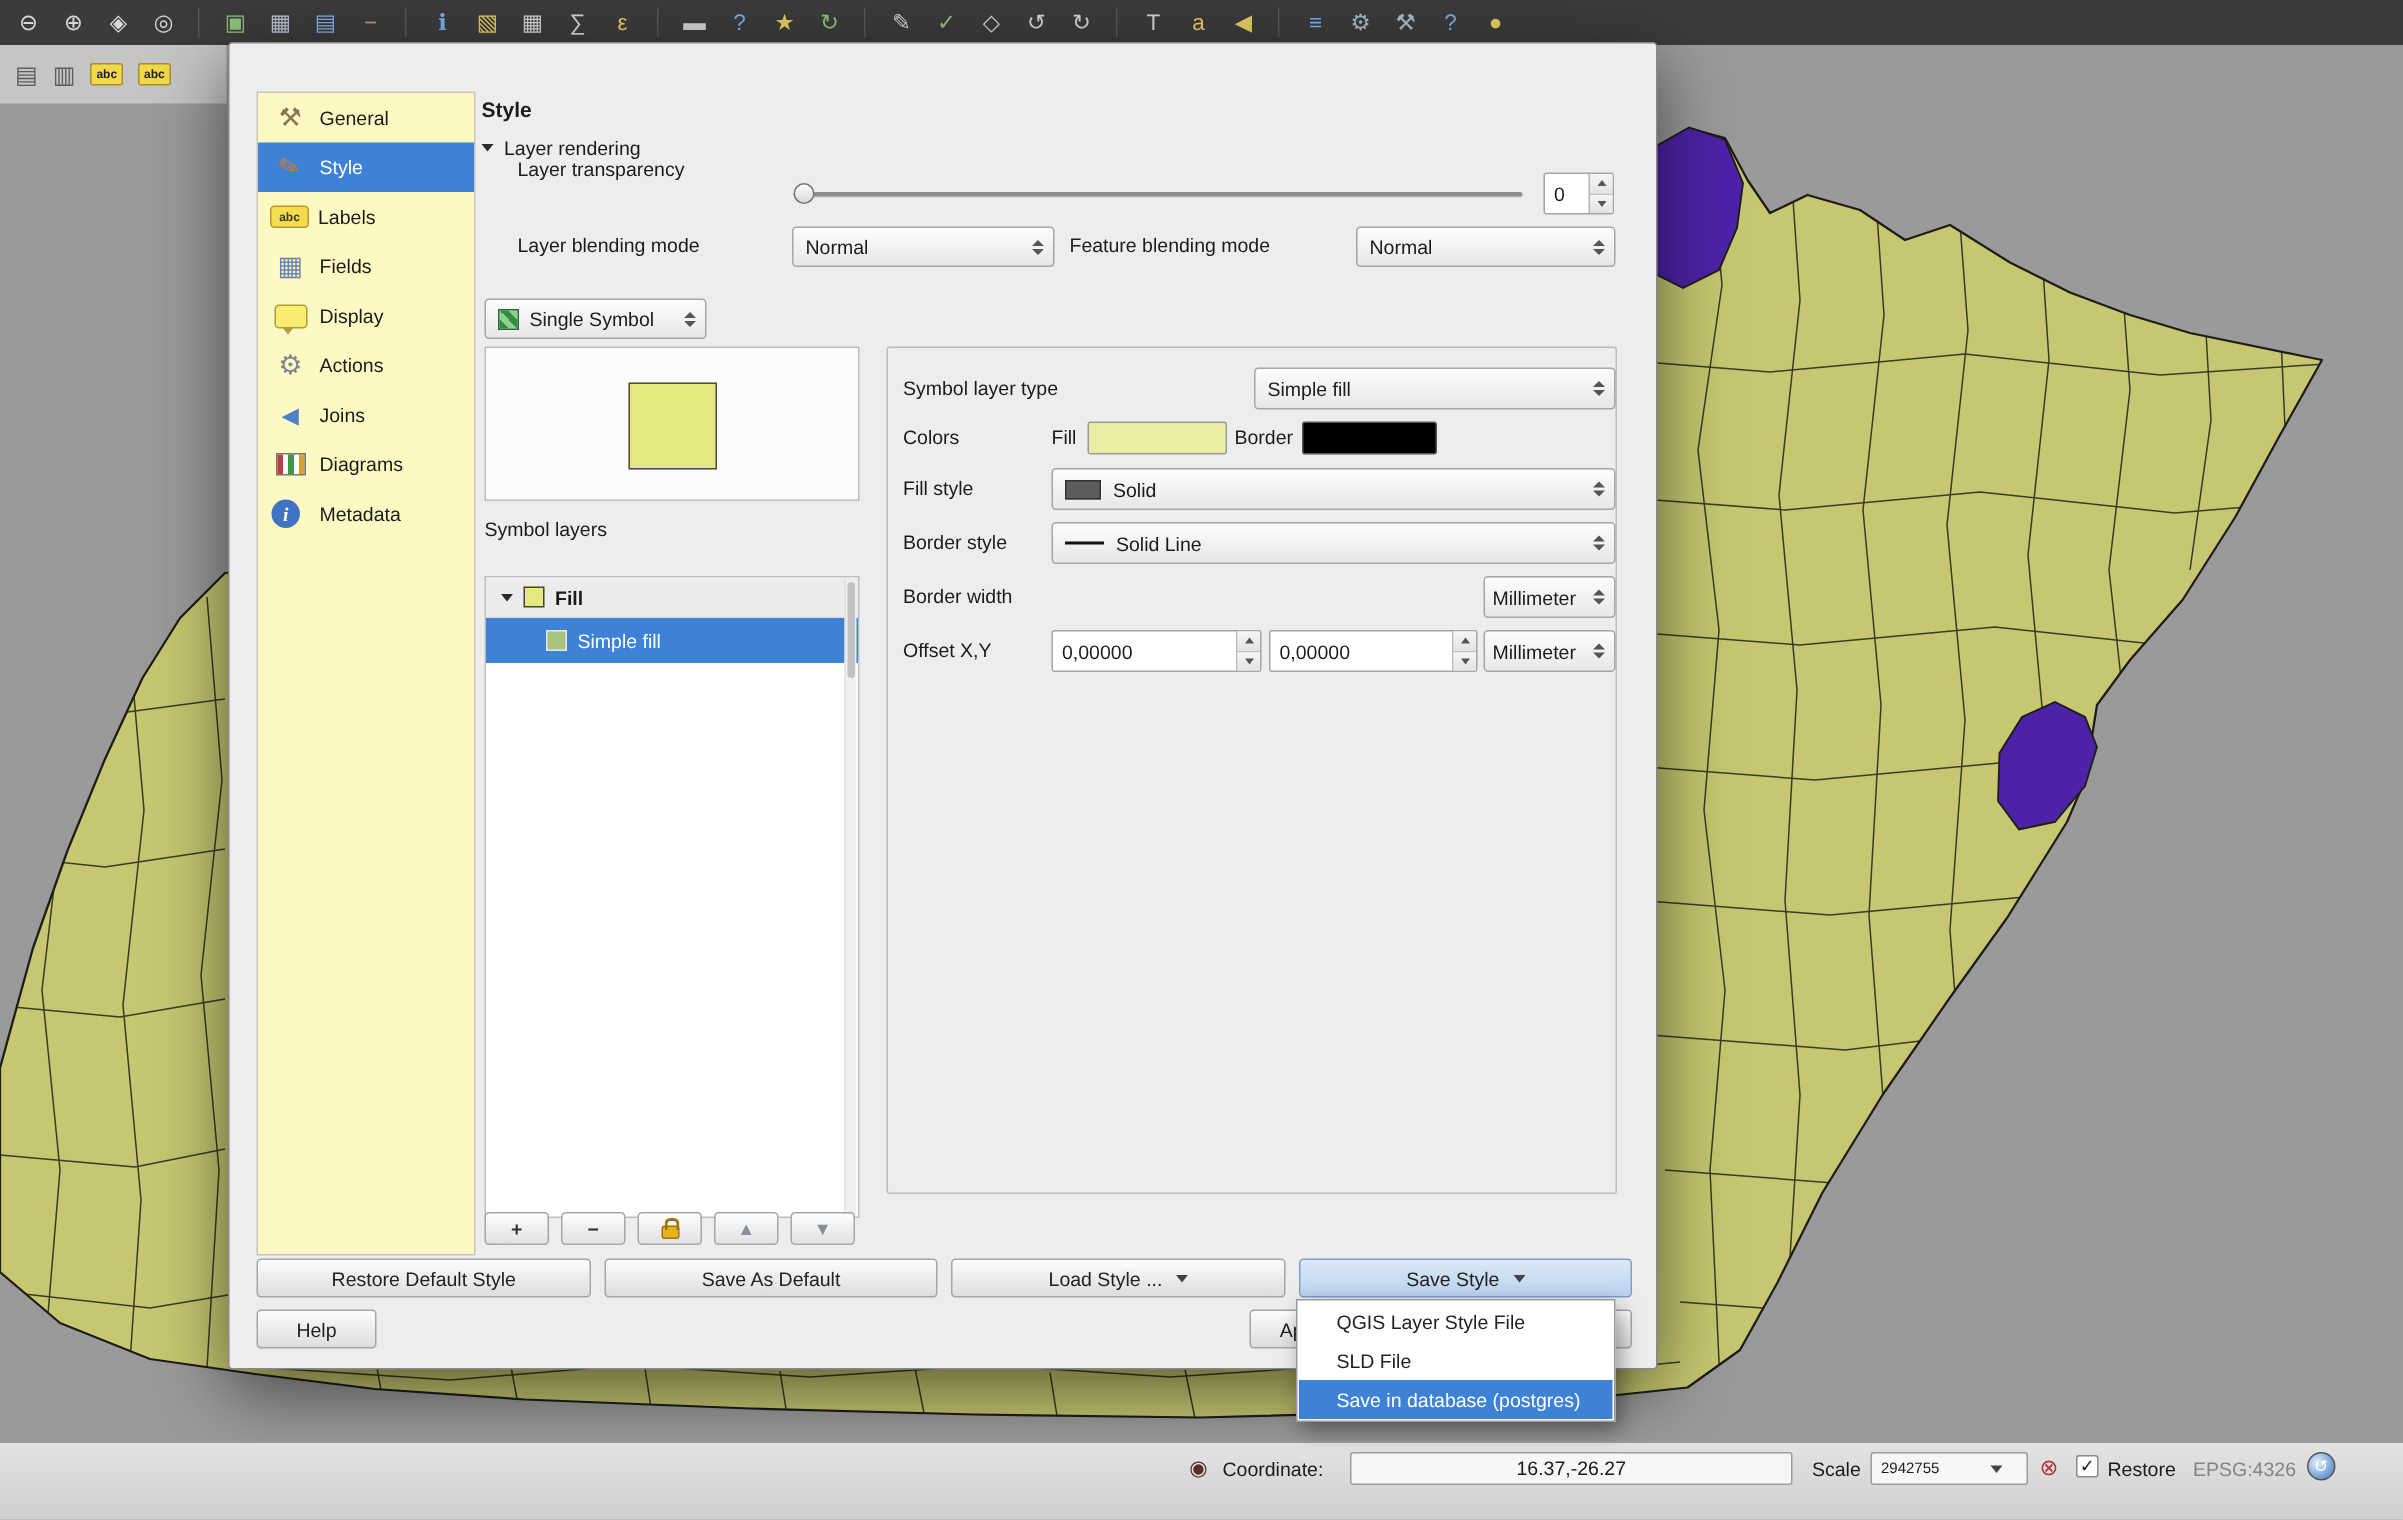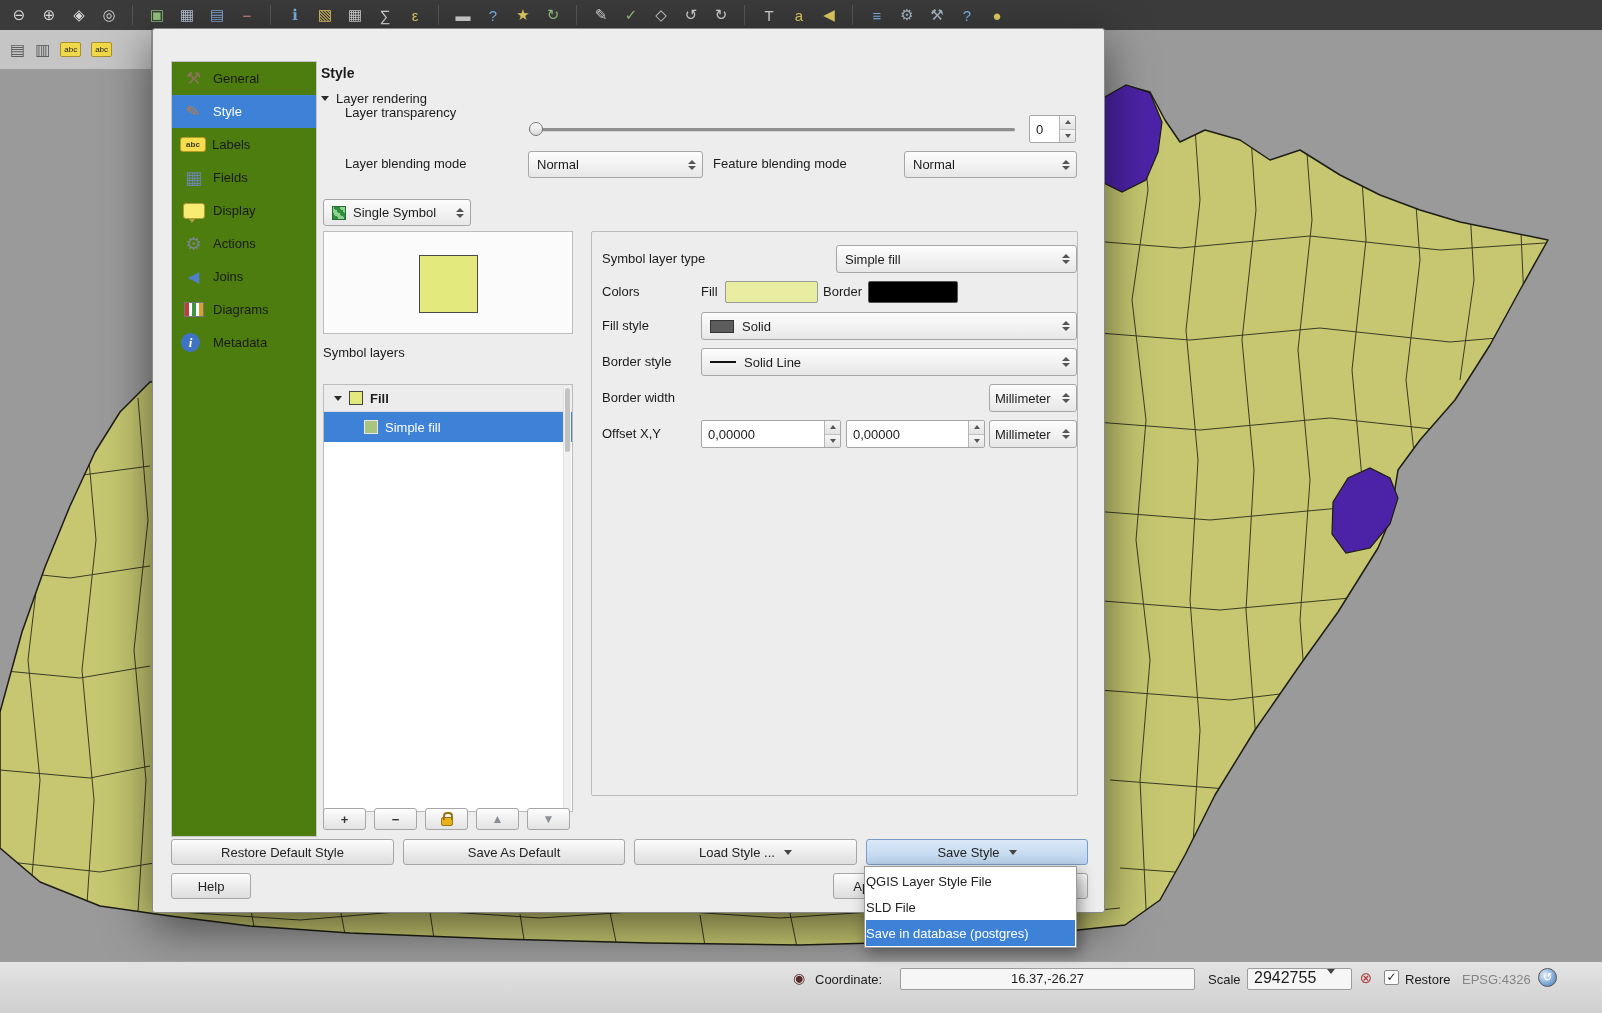--- a/index.html
+++ b/index.html
@@ -7,26 +7,26 @@
 body{font-family:"Liberation Sans","DejaVu Sans",sans-serif;font-size:13px;color:#1b1b1b;background:var(--map_background,#9a9a9a);position:relative;overflow:hidden}
 :root{--accent:#3d82d6;--map_land:#c6c770;--map_selected:#4c23a7;--map_background:#9a9a9a;--symbol_fill:#e3e97c;--fill_swatch:#e9eda1;--toolbar_bg:#3b3b3b;--dialog_bg:#ededed}
 #screen{position:absolute;inset:0}
 #map{position:absolute;left:0;top:0}
 
 .tb{position:absolute;left:0;top:0;width:1602px;height:30px;background:var(--toolbar_bg);display:flex;align-items:center;padding-left:4px;z-index:5}
 .tbicon{width:24px;height:24px;margin:0 3px;display:inline-flex;align-items:center;justify-content:center;font-size:15px;color:#d5d5d5;border-radius:3px}
 .tsep{width:9px;height:20px;border-right:1px solid #565656;margin-right:9px;display:inline-block}
 .tb2{position:absolute;left:0;top:30px;width:152px;height:40px;background:#c5c5c5;border-bottom:1px solid #9b9b9b;border-right:1px solid #9b9b9b;display:flex;align-items:center;gap:10px;padding-left:10px;z-index:4}
 .tb2icon{font-size:16px;color:#5e5e5e}
-.tb2icon.chip{font-size:8px;font-weight:normal;background:#f2d94a;border:1px solid #a8912c;border-radius:2px;padding:2px 3px;color:#222}
+.tb2icon.chip{font-size:8px;font-weight:bold;background:#f2d94a;border:1px solid #a8912c;border-radius:2px;padding:2px 3px;color:#222}
 
 .dialog{position:absolute;left:152px;top:28px;width:953px;height:885px;background:var(--dialog_bg);border:1px solid #888;border-radius:3px;box-shadow:0 14px 48px rgba(0,0,0,.55);z-index:20}
 .dialog>*{position:absolute}
 .dtitle{left:0;top:6px;width:100%;text-align:center;font-weight:bold;font-size:14px;color:#2b2b2b}
-.sidebar{left:18px;top:32px;width:146px;height:776px;background:#4d7c0f;border:1px solid #c4c4c4;overflow:hidden}
+.sidebar{left:18px;top:32px;width:146px;height:776px;background:#fef9c3;border:1px solid #c4c4c4;overflow:hidden}
 .side-item{height:33px;display:flex;align-items:center;padding-left:8px}
 .side-item.sel{background:var(--accent);color:#fff}
 .si{width:27px;height:24px;display:inline-flex;align-items:center;justify-content:center;margin-right:6px;flex:none}
 .ic-general::before{content:"⚒";font-size:17px;color:#8a7456}
 .ic-style::before{content:"✎";font-size:17px;color:#c47c35;display:inline-block;transform:rotate(-15deg)}
 .ic-labels{background:#f6dd4e;border:1px solid #b59a25;border-radius:3px;width:26px!important;height:15px!important}
 .ic-labels::before{content:"abc";font:bold 8px "Liberation Sans",sans-serif;color:#3a3a1f}
 .ic-fields::before{content:"▦";font-size:18px;color:#6b86ad}
 .ic-display{background:#f8ec72;border:1px solid #ad9e3b;border-radius:3px;width:22px!important;height:16px!important;position:relative}
 .ic-display::after{content:"";position:absolute;left:4px;bottom:-5px;border-left:4px solid transparent;border-right:4px solid transparent;border-top:5px solid #ad9e3b}
@@ -71,34 +71,34 @@
 .frame{border:1px solid #bcbcbc;border-radius:2px}
 .fschip{width:24px;height:13px;background:#5c5c5c;border:1px solid #333;margin-right:8px;flex:none}
 .bschip{width:26px;height:0;border-top:2px solid #111;margin-right:8px;flex:none}
 .swbtn{border:1px solid #9a9a9a;border-radius:2px}
 .sbtn{width:43px;height:22px;display:flex;align-items:center;justify-content:center;background:linear-gradient(#fdfdfd,#e2e2e2);border:1px solid #a6a6a6;border-radius:3px;font-weight:bold;color:#333}
 .lock{width:12px;height:9px;background:#e8b21a;border:1px solid #9a7410;border-radius:2px;position:relative;margin-top:5px;display:inline-block}
 .lock::before{content:"";position:absolute;left:1px;top:-6px;width:6px;height:6px;border:2px solid #9a7410;border-bottom:none;border-radius:4px 4px 0 0}
 .arrg{color:#8a9096;font-size:12px}
 
 .popup{position:absolute;left:864px;top:866px;width:213px;background:#fff;border:1px solid #9a9a9a;box-shadow:3px 5px 14px rgba(0,0,0,.4);z-index:60;padding:1px}
-.mi{height:26px;display:flex;align-items:center;font-size:13px;color:#222}
+.mi{height:26px;display:flex;align-items:center;padding-left:25px;font-size:13px;color:#222}
 .mi.hl{background:var(--accent);color:#fff}
 
 .status{position:absolute;left:0;top:961px;width:1602px;height:52px;background:linear-gradient(#e3e3e3,#cfcfcf);border-top:1px solid #9d9d9d;z-index:30}
 .status>*{position:absolute}
 .sico{width:18px;height:18px;display:inline-flex;align-items:center;justify-content:center}
 .ic-track::before{content:"◉";font-size:14px;color:#5a2d2d}
 .ic-stoprender::before{content:"⊗";font-size:15px;color:#b13a3a}
 .crsglobe{width:19px;height:19px;border-radius:50%;background:radial-gradient(circle at 35% 35%,#e8f0f8,#7aa6d6 60%,#4a7ab0);border:1px solid #555;display:inline-flex;align-items:center;justify-content:center}
 .crsglobe::before{content:"↺";color:#fff;font-size:11px}
 .cfield{text-align:center;line-height:20px;background:#f6f6f6;border:1px solid #9d9d9d;border-radius:2px;font-size:13px}
 .cbx{width:15px;height:15px;background:#fff;border:1px solid #8a8a8a;border-radius:2px;display:flex;align-items:center;justify-content:center}
 .cbx::before{content:"✓";font-size:12px;font-weight:bold;color:#1d1d1d;margin-top:-1px}
-.scombo{display:flex;background:#f6f6f6;border:1px solid #9d9d9d;border-radius:2px;padding:0 16px 0 6px;font-size:16px}
+.scombo{display:flex;align-items:center;background:#f6f6f6;border:1px solid #9d9d9d;border-radius:2px;padding:0 16px 0 6px;font-size:10px}
 .epsg{color:#858585}
 </style>
 </head>
 <body>
 
 <div id="screen">
 
   <svg id="map" width="1602" height="1013" viewBox="0 0 1602 1013">
     <rect x="0" y="0" width="1602" height="1013" style="fill:var(--map_background)"></rect>
     <path id="land" style="fill:var(--map_land)" stroke="#1d1d15" stroke-width="1.5" stroke-linejoin="round" d="M150,382 L200,378 L300,372 L400,363 L500,350 L600,333 L700,309 L800,284 L900,256 L1000,226 L1060,206 L1095,182 L1100,140 L1108,98 L1128,86 L1150,92 L1165,120 L1180,142 L1205,130 L1240,140 L1270,160 L1300,150 L1340,175 L1380,195 L1420,210 L1460,222 L1548,240 L1520,290 L1490,345 L1455,400 L1420,440 L1398,470 L1390,520 L1378,548 L1338,612 L1300,665 L1255,730 L1215,795 L1185,855 L1160,900 L1125,925 L1050,933 L950,941 L800,945 L650,943 L500,939 L350,933 L250,926 L170,916 L100,906 L40,882 L0,848 L0,712 L22,632 L45,567 L70,506 L95,452 L120,412 Z"></path>

